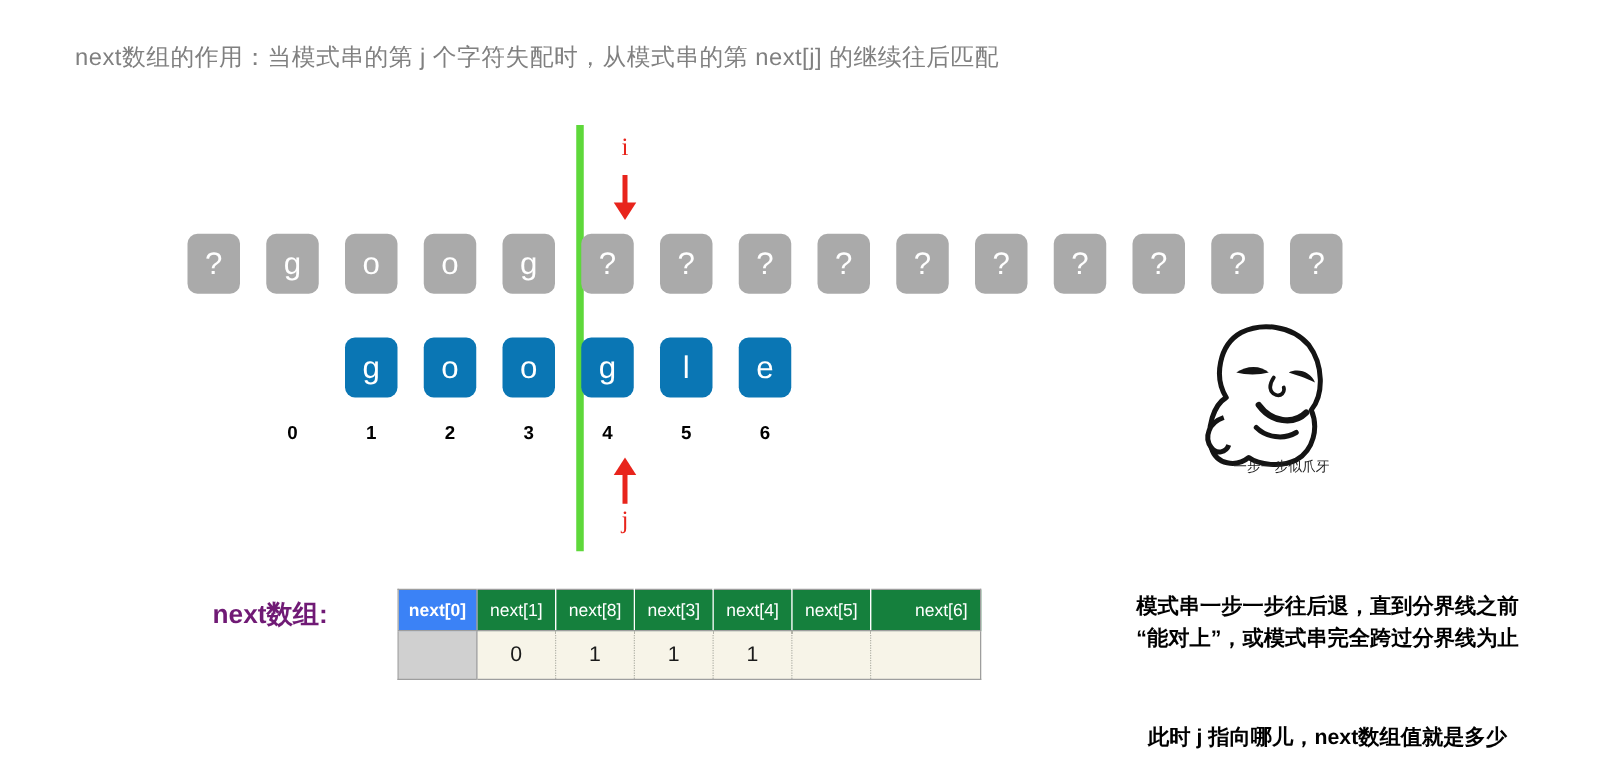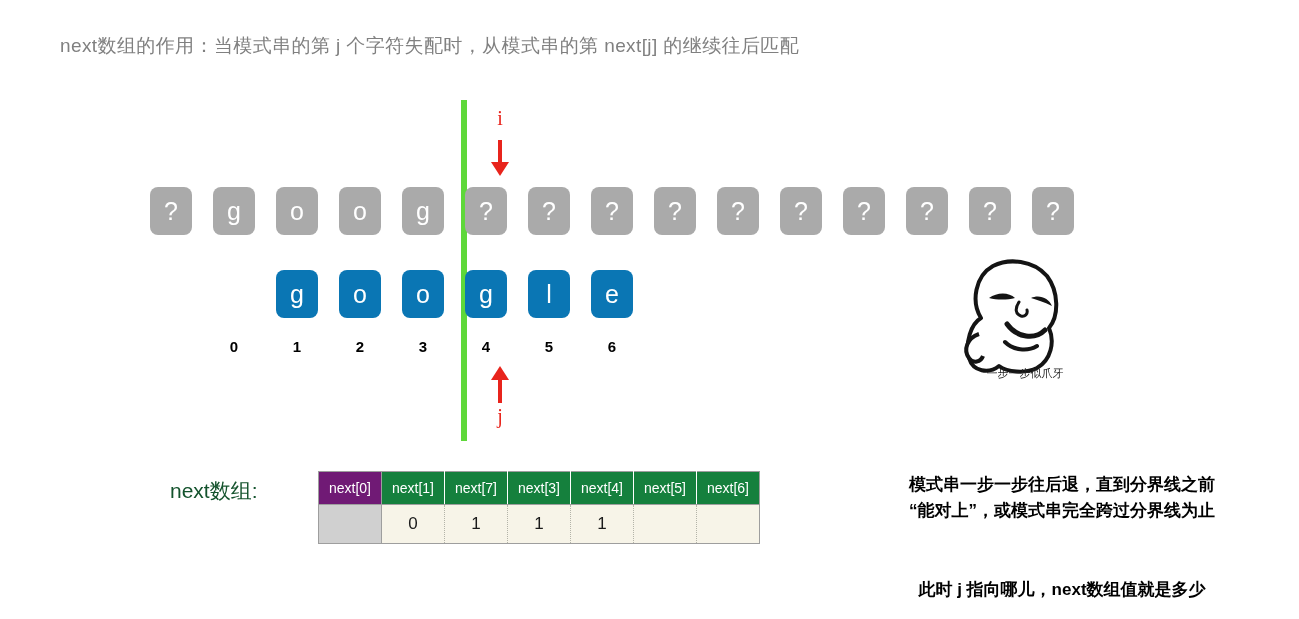--- a/index.html
+++ b/index.html
@@ -71,21 +71,21 @@
   #j-arrow-shaft{left:498px;top:379px;height:24px;}
   #j-arrow-head{
     left:491px;top:366px;
     border-left:9px solid transparent;border-right:9px solid transparent;
     border-bottom:14px solid #e8241c;
   }
 
   
   #next-label{
     left:170px;top:477px;
-    font-size:21px;color:#14532d;
+    font-size:21px;color:#701a75;font-weight:bold;
   }
   #next-table{
     left:318px;top:471px;
     border-collapse:collapse;
     border:1px solid #9e9e9e;
   }
   #next-table td{
     padding:0;margin:0;
     height:36px;
     text-align:center;
@@ -94,36 +94,37 @@
   #next-table tr.head td{
     background:#15803d;
     color:#ffffff;
     font-size:14px;
     height:32px;
     min-width:62px;
     border-right:1px solid #ffffff;
     border-bottom:1px solid #9e9e9e;
   }
   #next-table tr.head td.grey-col{
-    background:#701a75;
+    background:#3b82f6;
     border-right:1px solid #9e9e9e;
+    font-weight:bold;
   }
   #next-table tr.body td{
     background:#f7f4e8;
     color:#1a1a1a;
     font-size:17px;
     height:38px;
     border-right:1px dotted #b3b3a8;
   }
   #next-table tr.body td.grey-col{
     background:#d0d0d0;
     border-right:1px solid #9e9e9e;
   }
   #next-table tr.body td:last-child{border-right:none;}
-  #next-table tr.head td:last-child{border-right:none;}
+  #next-table tr.head td:last-child{border-right:none;padding-left:25px;}
 
   
   #notes{
     left:832px;top:472px;
     width:460px;
     text-align:center;
     font-size:17px;font-weight:bold;color:#000000;
     line-height:26px;
   }
   #note-last{
@@ -191,21 +192,21 @@
 <div class="abs arrow-head" id="j-arrow-head"></div>
 <div class="abs arrow-shaft" id="j-arrow-shaft"></div>
 <div class="abs ptr-label" id="j-label">j</div>
 
 <div class="abs" id="next-label">next数组:</div>
 <table class="abs" id="next-table">
   <tbody>
     <tr class="head" id="next-head-row">
         <td class="grey-col">next[0]</td>
         <td>next[1]</td>
-        <td>next[7]</td>
+        <td>next[8]</td>
         <td>next[3]</td>
         <td>next[4]</td>
         <td>next[5]</td>
         <td>next[6]</td>
       </tr>
     <tr class="body" id="next-body-row">
         <td class="grey-col"></td>
         <td>0</td>
         <td>1</td>
         <td>1</td>

